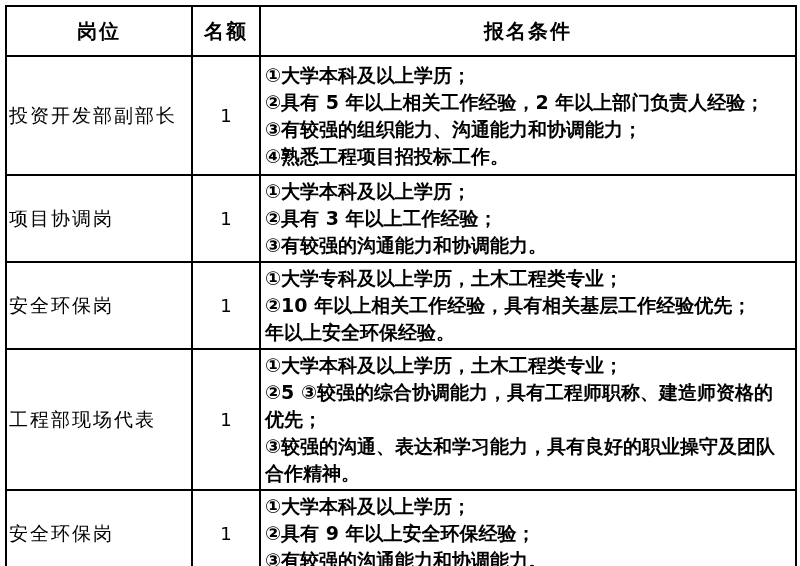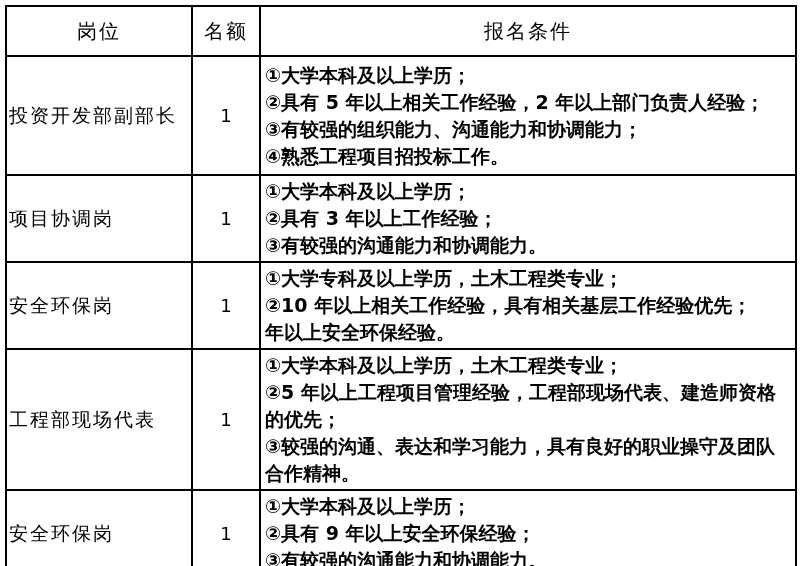--- a/index.html
+++ b/index.html
@@ -27,21 +27,21 @@
     box-sizing: border-box;
     vertical-align: middle;
     background: #ffffff;
   }
   col.c-position { width: 186px; }
   col.c-quota    { width: 68px;  }
   col.c-cond     { width: 536px; }
 
   th.hdr {
     font-size: 20px;
-    font-weight: normal;
+    font-weight: bold;
     text-align: center;
     height: 50px;
     letter-spacing: 2px;
   }
   td.position {
     text-align: left;
     font-size: 19px;
     letter-spacing: 2px;
     padding: 2px;
   }
@@ -110,21 +110,21 @@
           <div class="cond-line">①大学专科及以上学历，土木工程类专业；</div>
           <div class="cond-line">②10 年以上相关工作经验，具有相关基层工作经验优先；</div>
           <div class="cond-line">年以上安全环保经验。</div>
         </td>
       </tr>
       <tr class="r3">
         <td class="position">工程部现场代表</td>
         <td class="quota">1</td>
         <td class="cond">
           <div class="cond-line">①大学本科及以上学历，土木工程类专业；</div>
-          <div class="cond-line">②5 年以上工程项目管理经验，工程部现场代表、建造师资格的优先；</div>
+          <div class="cond-line">②5 ③较强的综合协调能力，具有工程师职称、建造师资格的优先；</div>
           <div class="cond-line">③较强的沟通、表达和学习能力，具有良好的职业操守及团队合作精神。</div>
         </td>
       </tr>
       <tr class="r4">
         <td class="position">安全环保岗</td>
         <td class="quota">1</td>
         <td class="cond">
           <div class="cond-line">①大学本科及以上学历；</div>
           <div class="cond-line">②具有 9 年以上安全环保经验；</div>
           <div class="cond-line">③有较强的沟通能力和协调能力。</div>

